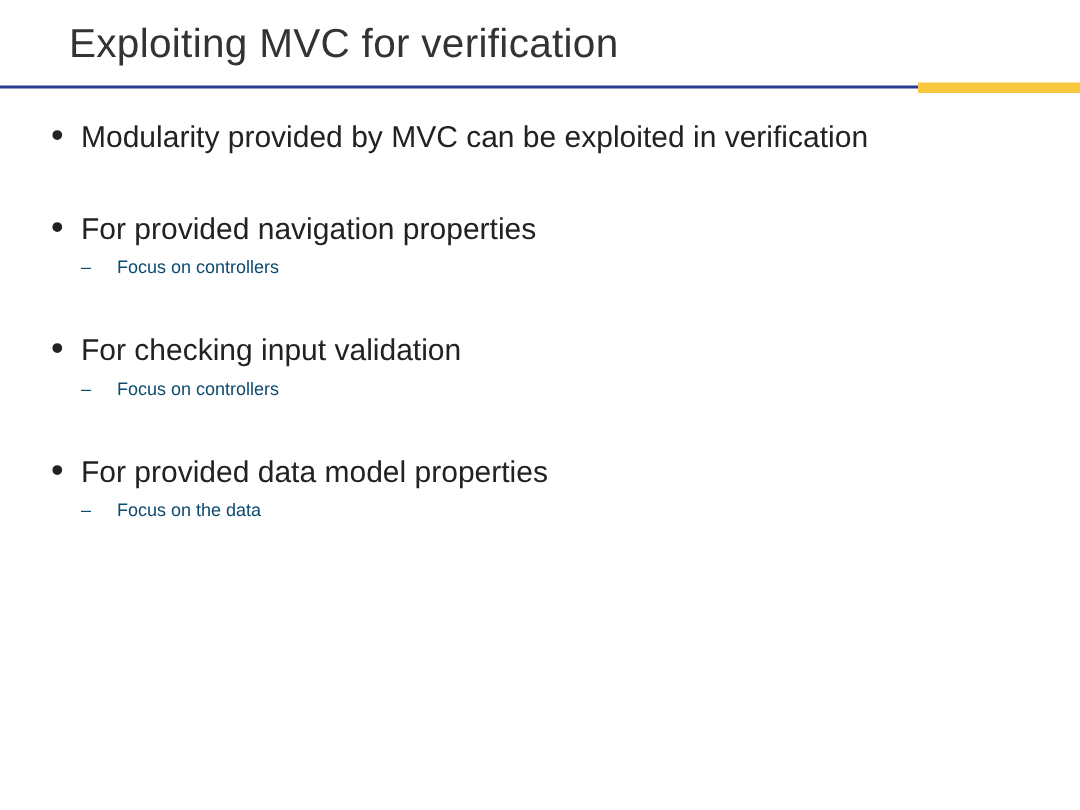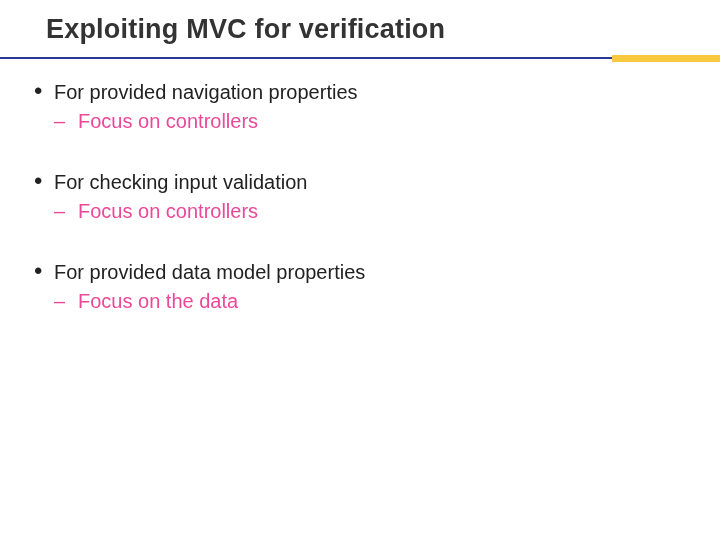--- a/index.html
+++ b/index.html
@@ -14,21 +14,21 @@
       width: 100%;
       height: 100%;
       position: relative;
     }
     .title-wrap {
       padding: 14px 0 0 46px;
     }
     .title {
       font-size: 27px;
       color: #333333;
-      font-weight: 700;
+      font-weight: 400;
       letter-spacing: 0.2px;
     }
     .rule-area {
       margin-top: 10px;
       width: 100%;
       position: relative;
     }
     .rule-blue {
       position: absolute;
       left: 0;
@@ -64,22 +64,22 @@
       left: 0;
       top: 0;
       font-size: 24px;
       line-height: 20px;
     }
     .sub {
       list-style: none;
       margin-top: 6px;
     }
     .s1 {
-      font-size: 20px;
-      color: #ec4899;
+      font-size: 12px;
+      color: #0c4a6e;
       padding-left: 24px;
       position: relative;
       margin-top: 4px;
     }
     .s1::before {
       content: "–";
       position: absolute;
       left: 0;
       top: 0;
     }
@@ -90,20 +90,23 @@
 <div class="slide">
   <div class="title-wrap">
     <h1 class="title">Exploiting MVC for verification</h1>
   </div>
   <div class="rule-area">
     <div class="rule-blue"></div>
     <div class="rule-yellow"></div>
   </div>
   <div class="content">
     <ul class="bullet-list">
+      <li class="b1">
+        <span>Modularity provided by MVC can be exploited in verification</span>
+      </li>
       <li class="b1">
         <span>For provided navigation properties</span>
         <ul class="sub">
           <li class="s1">
             <span>Focus on controllers</span>
           </li>
         </ul>
       </li>
       <li class="b1">
         <span>For checking input validation</span>

